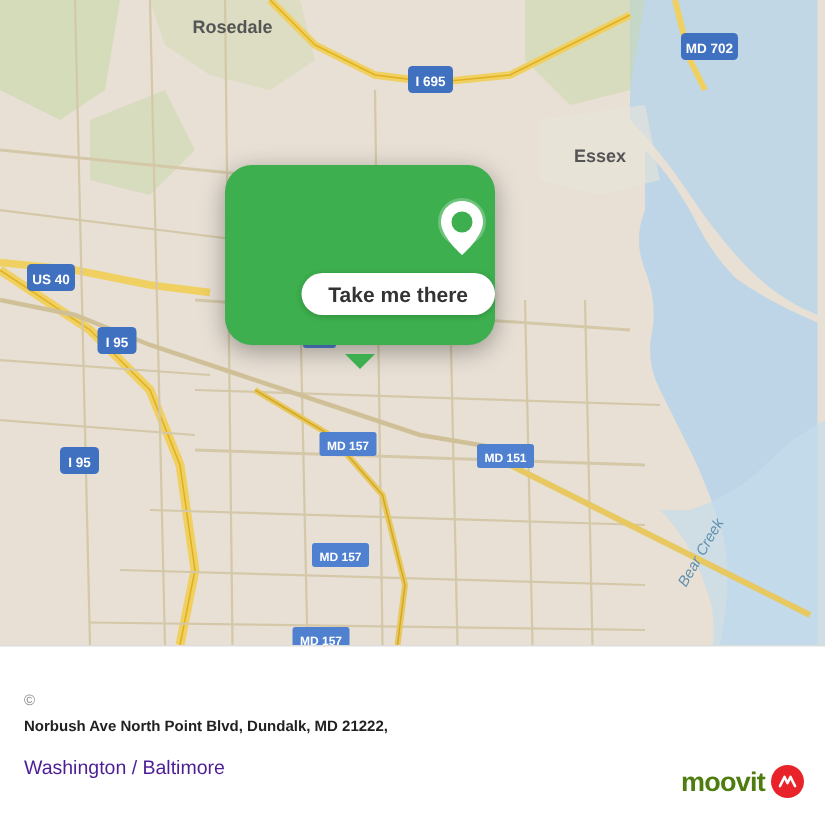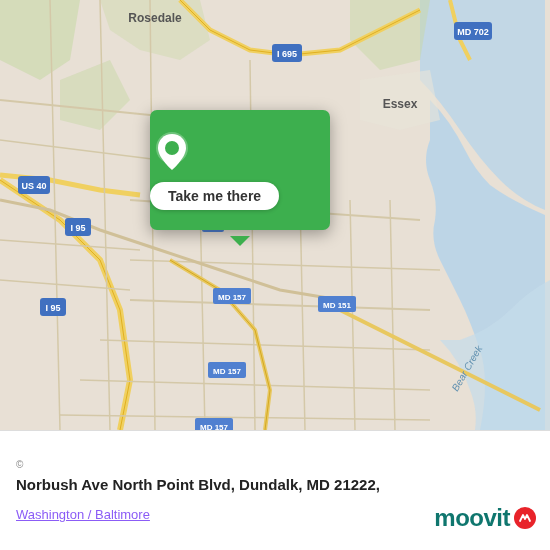--- a/index.html
+++ b/index.html
@@ -34,26 +34,26 @@
       left: 140px;
       width: 200px;
       display: flex;
       flex-direction: column;
       align-items: center;
       z-index: 10;
     }
 
     #popup-box {
       background: #3daf4e;
-      border-radius: 7px;
+      border-radius: 18px;
       width: 180px;
       height: 120px;
       display: flex;
       flex-direction: column;
-      align-items: flex-start;
+      align-items: flex-end;
       justify-content: center;
       box-shadow: 0 4px 16px rgba(0,0,0,0.35);
       position: relative;
     }
 
     #popup-box::after {
       content: '';
       position: absolute;
       bottom: -16px;
       left: 50%;
@@ -96,45 +96,44 @@
     #copyright-row {
       font-size: 10px;
       color: #888;
       margin-bottom: 6px;
       display: flex;
       align-items: center;
       gap: 3px;
     }
 
     #address-line {
-      font-size: 15px;
+      font-size: 10px;
       font-weight: 700;
       color: #222;
       margin-bottom: 14px;
     }
 
     #city-line {
       font-size: 13px;
-      color: #8b5cf6;
-      text-decoration: underline;
+      color: #4c1d95;
     }
 
     #moovit-logo {
       position: absolute;
       bottom: 18px;
       right: 14px;
       display: flex;
       align-items: center;
       gap: 4px;
     }
 
     #moovit-text {
-      font-size: 24px;
+      font-size: 18px;
       font-weight: 900;
-      color: #0f766e;
+      color: #4d7c0f;
       letter-spacing: -0.5px;
     }
 
     #moovit-dot {
       width: 22px;
       height: 22px;
       background: #e8232a;
       border-radius: 50%;
       display: flex;
       align-items: center;

